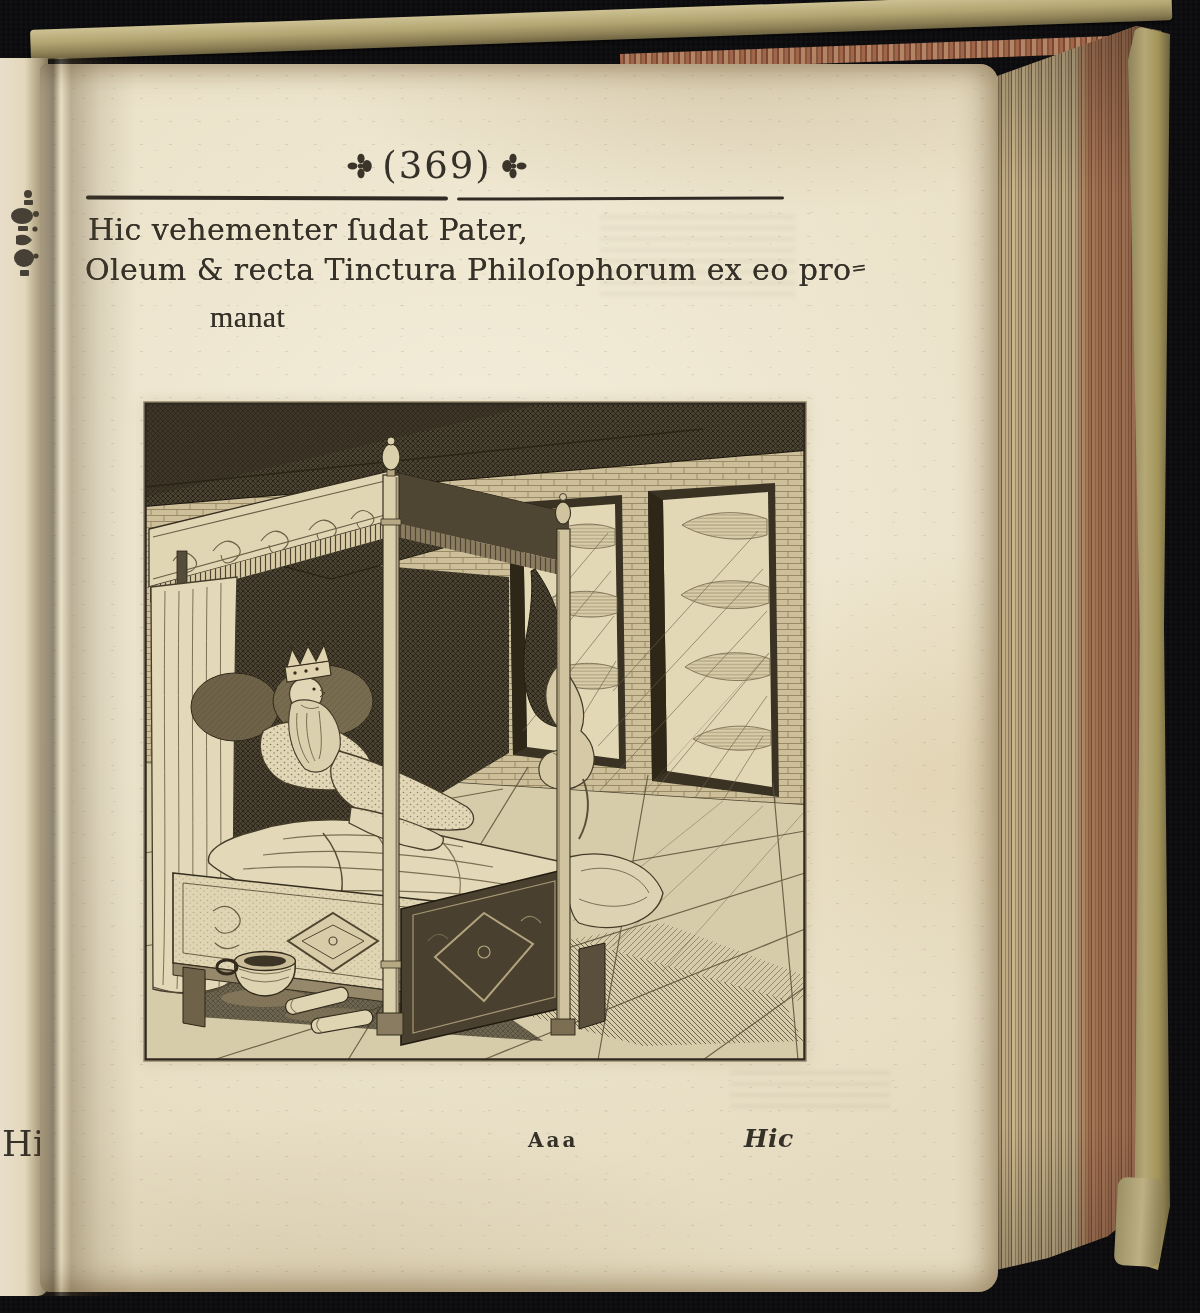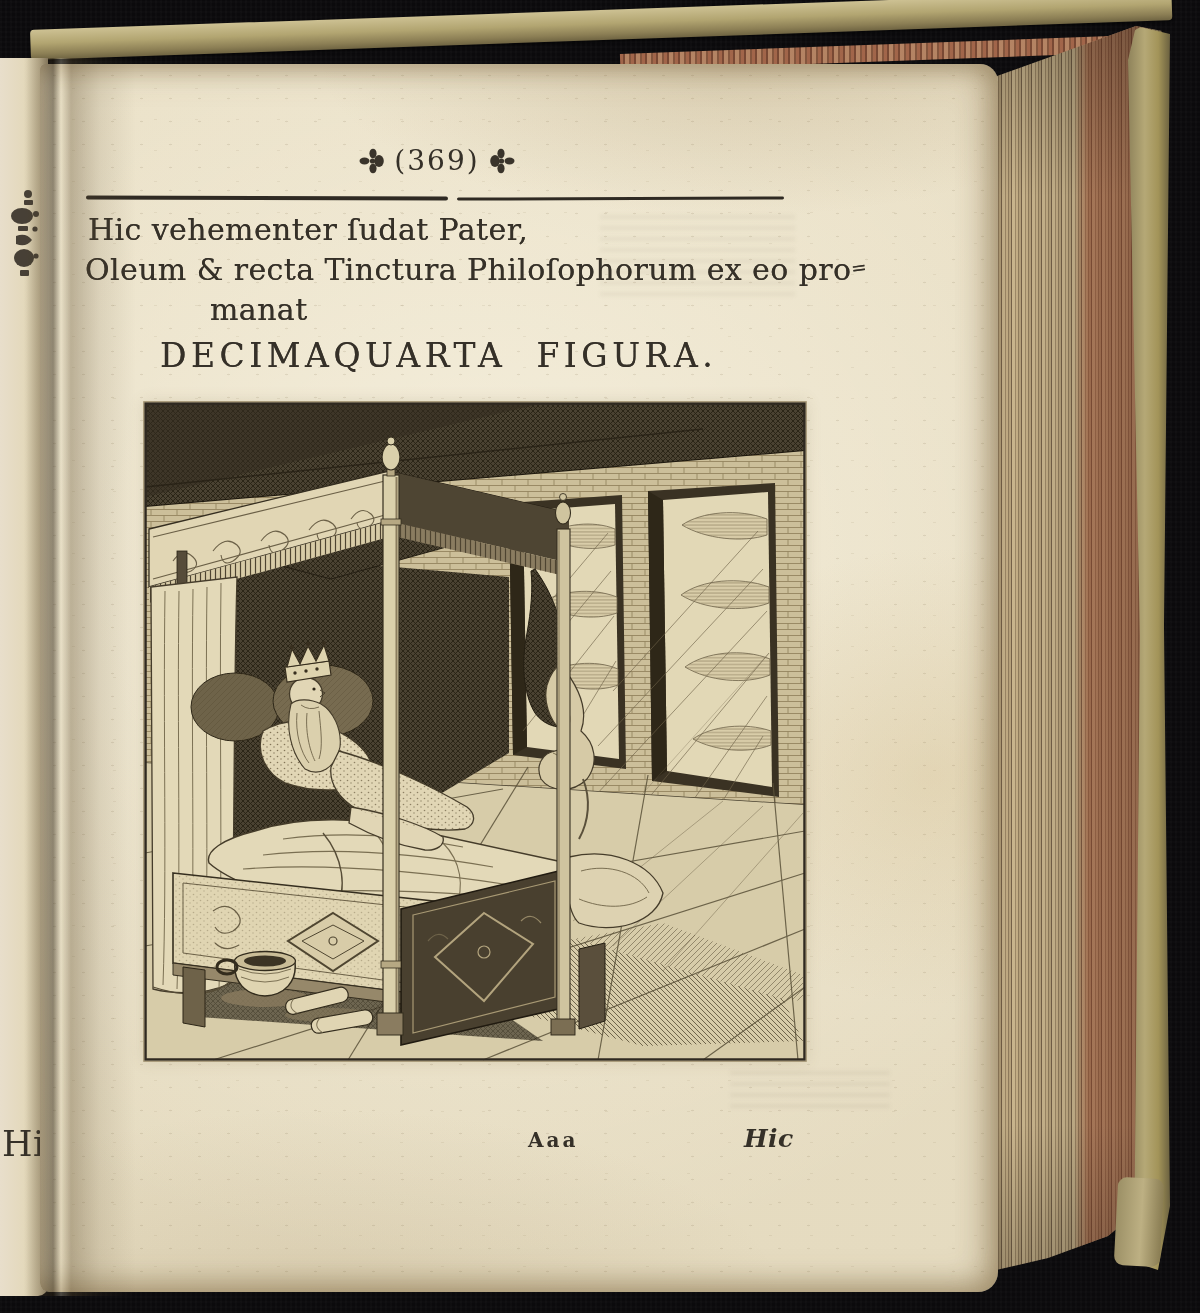--- a/index.html
+++ b/index.html
@@ -56,28 +56,28 @@
     background-image:
       radial-gradient(rgba(110,92,55,.14) 1px, transparent 1.3px),
       radial-gradient(rgba(130,110,70,.10) 1px, transparent 1.2px);
     background-size:29px 23px, 41px 31px;background-position:0 0,13px 9px;}
   .gutter{left:24px;top:58px;width:112px;height:1238px;z-index:7;pointer-events:none;
     background:linear-gradient(90deg, rgba(0,0,0,0) 0%, rgba(77,63,40,.30) 16%, rgba(44,35,20,.46) 26%,
       rgba(235,226,198,.28) 33%, rgba(95,78,48,.34) 42%, rgba(95,78,48,.12) 68%, transparent 100%);}
   
   .ink{color:#353028;}
   .header-row{left:292px;top:80px;width:210px;display:flex;align-items:center;justify-content:center;gap:9px;}
-  .pagenum{font-size:28px;letter-spacing:2px;color:#353028;}
+  .pagenum{font-size:37px;letter-spacing:2px;color:#353028;}
   .rule{background:#2f2a23;border-radius:2px;}
   .rule-l{left:46px;top:132px;width:362px;height:4px;transform:rotate(.15deg);}
   .rule-r{left:417px;top:133px;width:327px;height:3px;transform:rotate(-.2deg);}
   .bodyline{font-size:30px;letter-spacing:.4px;white-space:nowrap;text-shadow:0 0 .5px rgba(53,48,40,.8);}
   .l1{left:48px;top:148px;}
   .l2{left:45px;top:188px;}
-  .l3{left:170px;top:228px;}
+  .l3{left:170px;top:236px;font-family:Liberation Serif, serif;}
   .dbl-hyphen{font-size:.62em;vertical-align:6px;letter-spacing:0;display:inline-block;transform:rotate(-8deg);}
   .figura{left:120px;top:272px;font-size:33px;letter-spacing:4.5px;word-spacing:15px;white-space:nowrap;
     text-shadow:0 0 .5px rgba(53,48,40,.8);}
   .engraving{left:103px;top:337px;width:664px;height:661px;box-shadow:0 0 14px rgba(120,100,60,.15);}
   .sig{left:488px;top:1064px;font-size:20px;letter-spacing:3px;font-weight:bold;}
   .catch{left:704px;top:1060px;font-size:25px;font-style:italic;font-weight:bold;letter-spacing:.5px;}
   .showthrough{pointer-events:none;filter:blur(2px);opacity:.55;
     background:repeating-linear-gradient(0deg, rgba(95,84,62,.14) 0 4px, transparent 4px 11px);}
 </style>
 </head>
@@ -132,21 +132,20 @@
     </svg>
   </div>
 
   <div class="abs rule rule-l"></div>
   <div class="abs rule rule-r"></div>
 
   <div class="abs bodyline ink l1">Hic vehementer ſudat Pater,</div>
   <div class="abs bodyline ink l2"><span>Oleum &amp; recta Tinctura Philoſophorum ex eo pro</span><span class="dbl-hyphen">=</span></div>
   <div class="abs bodyline ink l3">manat</div>
 
-  <div class="abs figura ink">DECIMAQUARTA FIGURA.</div>
 
   <div class="abs showthrough" style="left:560px;top:150px;width:195px;height:82px;"></div>
   <div class="abs showthrough" style="left:690px;top:1000px;width:160px;height:44px;"></div>
 
   <svg class="abs engraving" viewBox="0 0 664 661" role="img" aria-label="Copperplate engraving: a crowned bearded king lies sweating in a canopied four-poster bed with ornate valance and curtains; two windows with clouds send rays of light into the tiled chamber; a chamber pot and slippers stand on the floor.">
     <defs>
       <pattern id="xh" width="5" height="5" patternUnits="userSpaceOnUse">
         <rect width="5" height="5" fill="#4a4232"></rect>
         <path d="M0,0L5,5M5,0L0,5" stroke="#272114" stroke-width="0.9"></path>
       </pattern>

